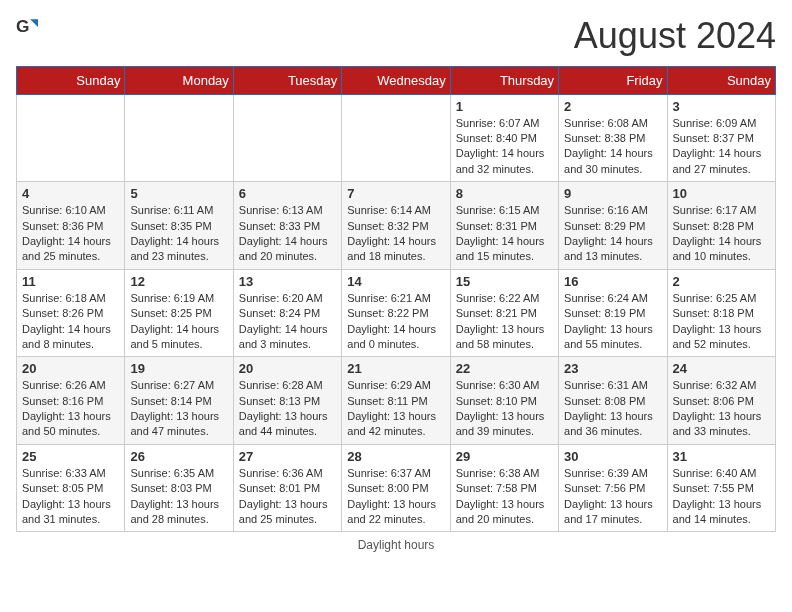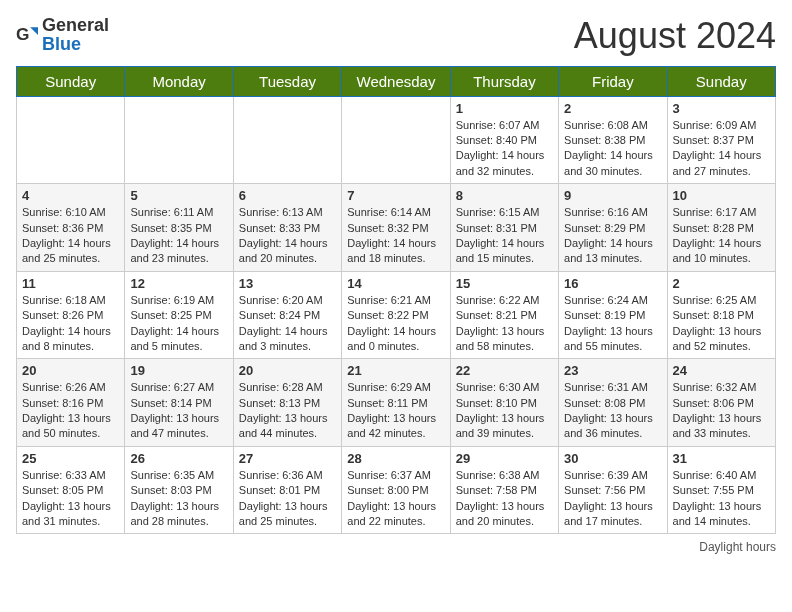--- a/index.html
+++ b/index.html
@@ -49,25 +49,25 @@
     .subtitle {
       font-size: 16px;
       color: #555;
     }
     .calendar-table {
       width: 100%;
       border-collapse: collapse;
       font-size: 11px;
     }
     .calendar-table th {
-      background-color: #4d7c0f;
+      background-color: #b91c1c;
       color: #fff;
       padding: 6px 4px;
-      text-align: center;
-      font-size: 15px;
+      text-align: right;
+      font-size: 13px;
       font-weight: normal;
       border: 1px solid #1a6fbd;
     }
     .calendar-table td {
       border: 1px solid #ccc;
       padding: 4px 5px;
       vertical-align: top;
       width: calc(100% / 7);
       min-height: 80px;
       height: 80px;
@@ -87,36 +87,32 @@
       line-height: 1.4;
       font-size: 11px;
     }
     .empty-cell {
       background: #fff !important;
     }
     .footer-note {
       margin-top: 6px;
       font-size: 12px;
       color: #555;
-      text-align: right;
+      text-align: center;
     }
   </style>
 </head>
 <body>
 
 <div class="header-area">
   <div class="logo">
     <svg class="logo-icon" viewBox="0 0 28 28">
       <text x="0" y="20" font-size="22" fill="#333" font-weight="bold">G</text>
       <polygon points="18,4 28,4 28,14" fill="#1a6fbd"></polygon>
     </svg>
-    <div>
-      <span class="logo-text-general">General</span><br>
-      <span class="logo-text-blue">Blue</span>
-    </div>
   </div>
   <div class="title-area">
     <div class="main-title">August 2024</div>
   </div>
 </div>
 
 <table class="calendar-table">
   <thead>
     <tr>
     <th>Sunday</th>

